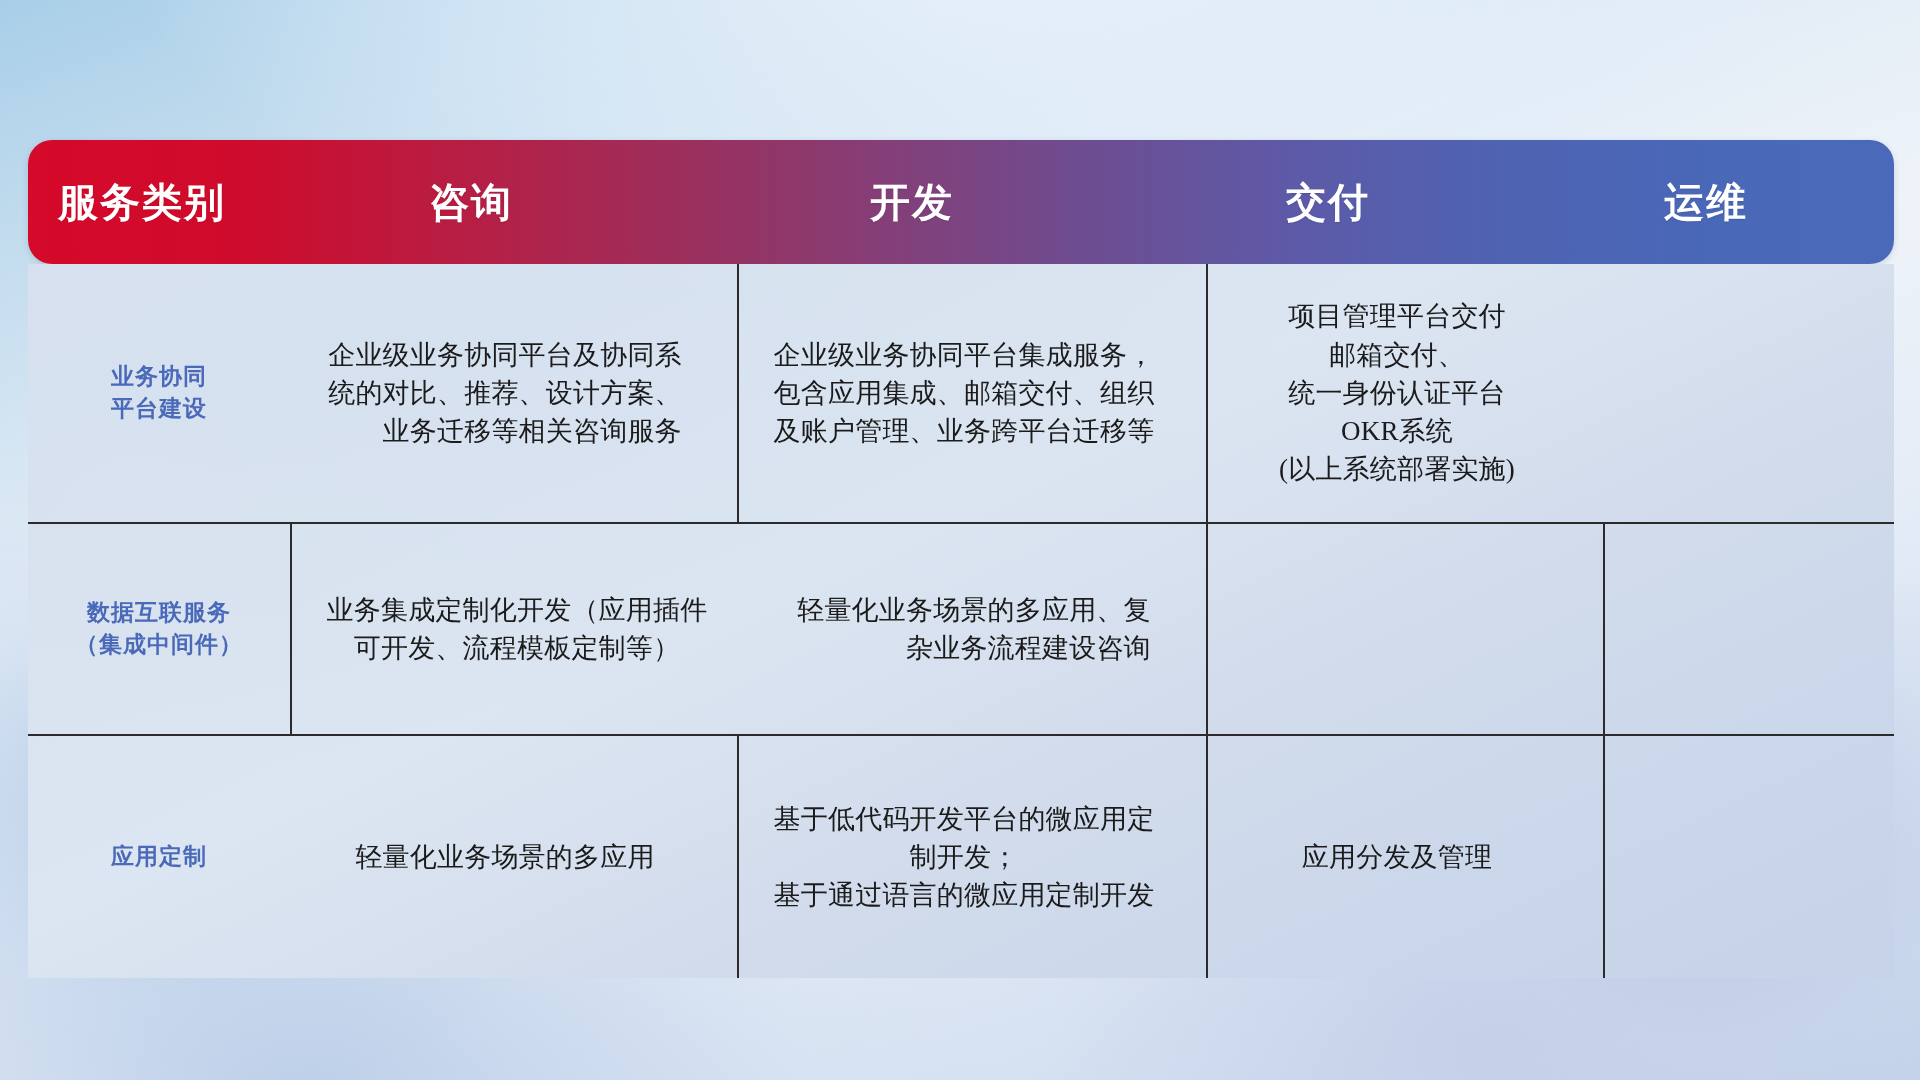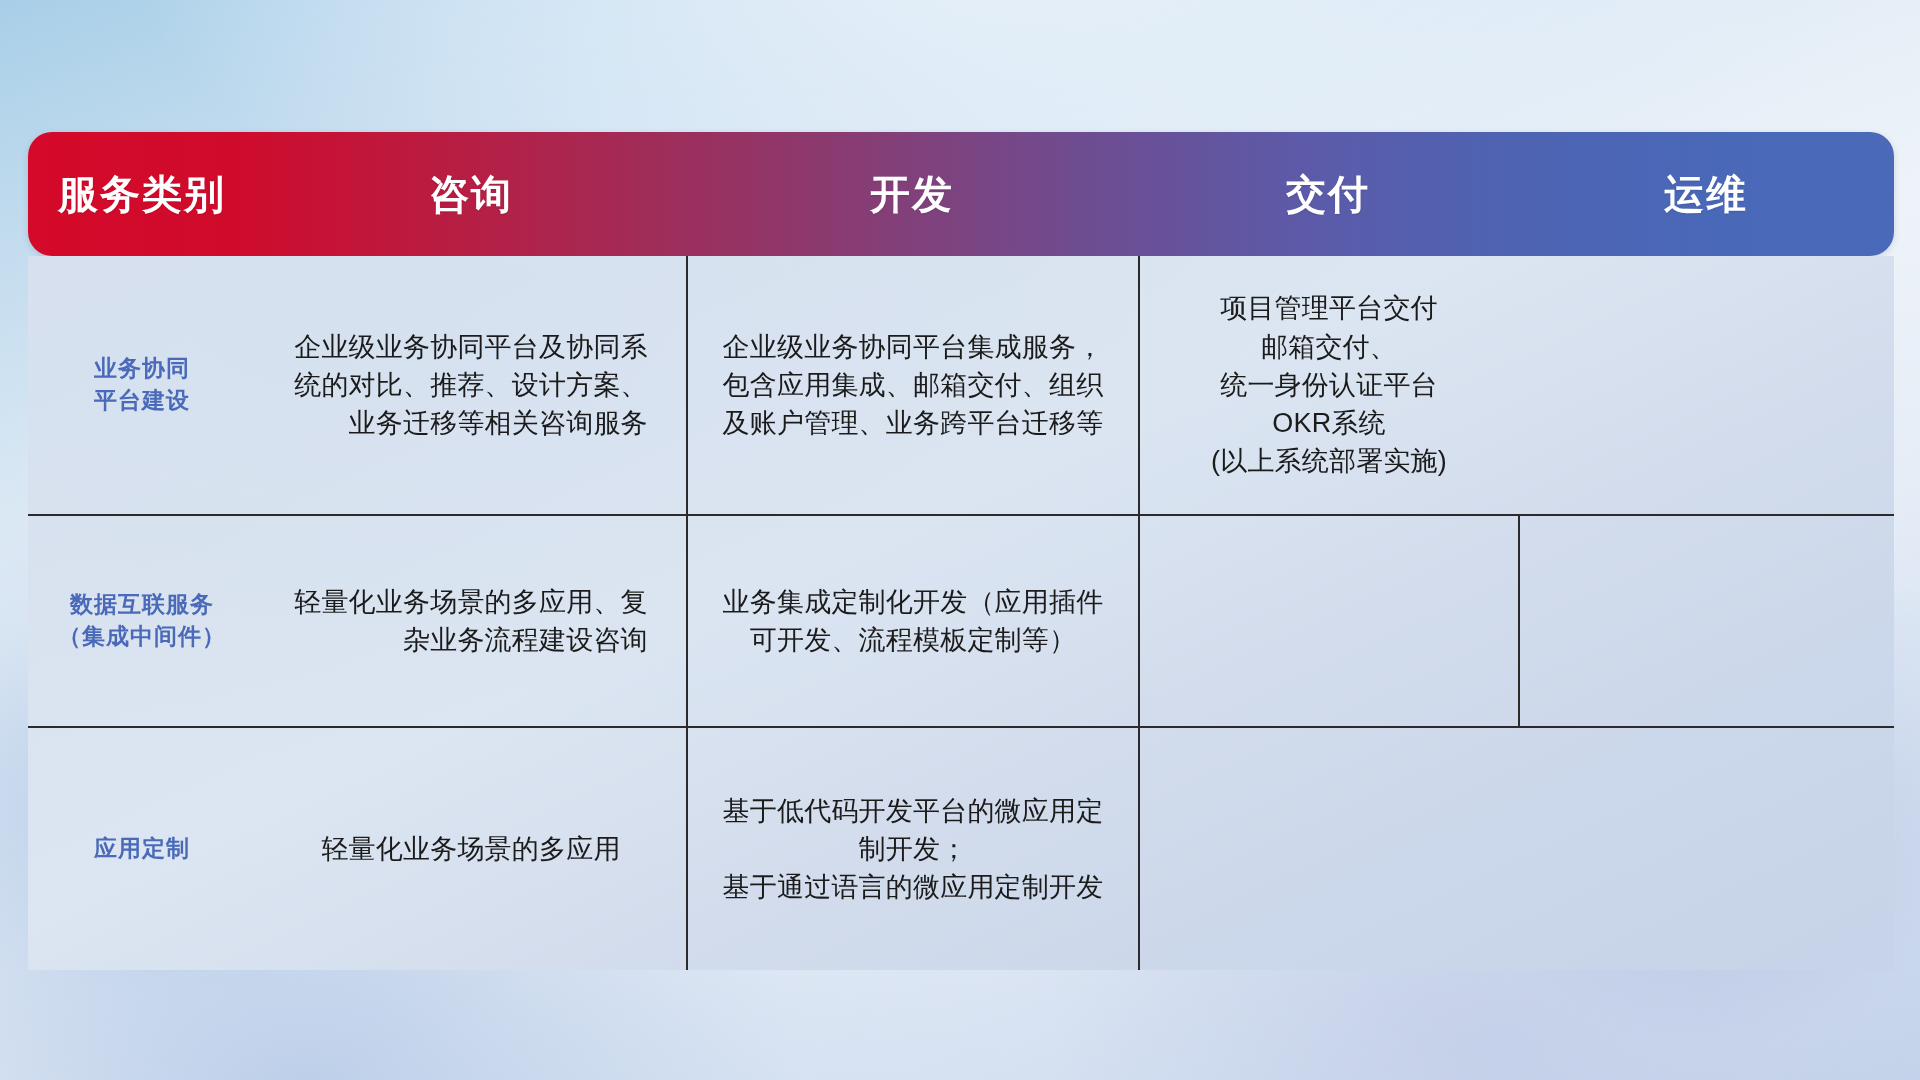--- a/index.html
+++ b/index.html
@@ -37,22 +37,23 @@
     right: -80px; top: 600px;
     width: 640px; height: 520px;
     background: radial-gradient(ellipse at 55% 45%, rgba(178,190,222,0.70) 0%, rgba(200,212,236,0.28) 52%, rgba(255,255,255,0) 78%);
     filter: blur(10px);
   }
 
   
   .table-wrap {
     position: absolute;
     left: 28px;
-    top: 132px;
+    top: 140px;
     width: 1866px;
+    font-family: Liberation Serif, serif;
   }
 
   
   .thead {
     display: flex;
     height: 124px;
     border-radius: 24px;
     overflow: hidden;
     background: linear-gradient(90deg,
         #d5092a 0%,
@@ -117,21 +118,21 @@
   .c0 { width: 228px; flex: 0 0 228px; }
   .c1 { width: 430px; flex: 0 0 430px; text-align: right; }
   .c2 { width: 452px; flex: 0 0 452px; }
   .c3 { width: 380px; flex: 0 0 380px; }
   .c4 { width: 376px; flex: 0 0 376px; }
 
   .row-h1 { height: 258px; }
   .row-h2 { height: 210px; }
   .row-h3 { height: 242px; }
 
-  .nowrap-lines { white-space: pre-line; }
+  .nowrap-lines { white-space: pre-line; margin-left: 17px; }
 </style>
 </head>
 <body>
 
 <div class="bg"></div>
 <div class="bg-blob-a"></div>
 <div class="bg-blob-b"></div>
 
 <div class="table-wrap">
 
@@ -157,31 +158,32 @@
       <div class="td sep c3 nowrap-lines">项目管理平台交付
 邮箱交付、
 统一身份认证平台
 OKR系统
 (以上系统部署实施)</div>
     </div>
 
     <div class="tr row-h2">
       <div class="td cat c0 nowrap-lines">数据互联服务
 （集成中间件）</div>
+      <div class="td sep c2 nowrap-lines">业务集成定制化开发（应用插件
+可开发、流程模板定制等）</div>
       <div class="td c1 nowrap-lines">轻量化业务场景的多应用、复
 杂业务流程建设咨询</div>
-      <div class="td sep c2 nowrap-lines">业务集成定制化开发（应用插件
-可开发、流程模板定制等）</div>
       <div class="td sep c3 nowrap-lines"></div>
       <div class="td sep c4 nowrap-lines"></div>
     </div>
 
     <div class="tr row-h3">
       <div class="td cat c0 nowrap-lines">应用定制</div>
       <div class="td c1 nowrap-lines">轻量化业务场景的多应用</div>
       <div class="td sep c2 nowrap-lines">基于低代码开发平台的微应用定
 制开发；
 基于通过语言的微应用定制开发</div>
+      <div class="td sep c3 nowrap-lines">应用分发及管理</div>
       <div class="td sep c4 nowrap-lines"></div>
     </div>
 
   </div>
 </div>
 
 </body></html>

